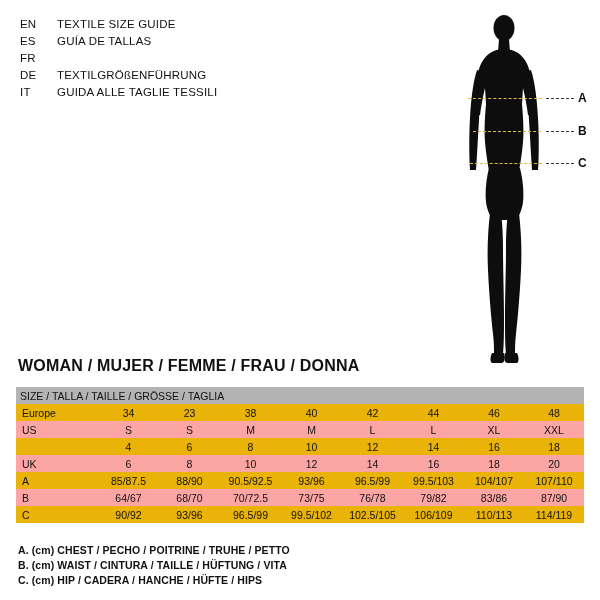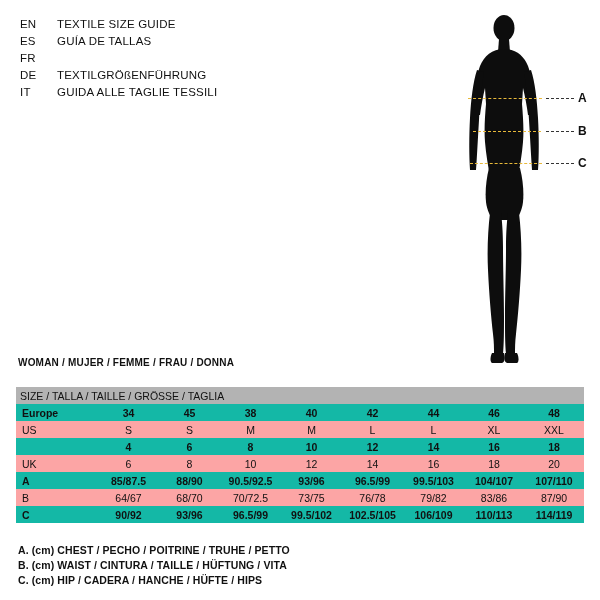--- a/index.html
+++ b/index.html
@@ -74,21 +74,21 @@
     font-size: 12px;
     font-weight: bold;
     color: #111;
   }
 
   
   .woman-title {
     position: absolute;
     left: 18px;
     top: 357px;
-    font-size: 10px;
+    font-size: 16px;
     font-weight: bold;
     letter-spacing: 0.2px;
     color: #111;
   }
 
   
   .size-table {
     position: absolute;
     left: 16px;
     top: 387px;
@@ -110,21 +110,21 @@
     padding-left: 6px;
   }
   .row-head td {
     background: #b3b3b3;
     font-weight: normal;
     text-align: left;
     font-size: 10.5px;
     margin-left: 24px;
   }
   .row-alt td { background: #fca5a5; }
-  .row-plain td { background: #14b8a6; font-weight: bold; }
+  .row-plain td { background: #eab308; }
 
   
   .footnotes {
     position: absolute;
     left: 18px;
     top: 543px;
     width: 560px;
   }
   .footnote {
     font-size: 10.5px;
@@ -244,21 +244,21 @@
       <col style="width:60px">
     </colgroup>
     <tbody>
       <tr class="row-head">
         <td colspan="9">SIZE / TALLA / TAILLE / GRÖSSE / TAGLIA</td>
       </tr>
 
       <tr class="row-plain">
         <td class="first-col">Europe</td>
         <td>34</td>
-        <td>45</td>
+        <td>23</td>
         <td>38</td>
         <td>40</td>
         <td>42</td>
         <td>44</td>
         <td>46</td>
         <td>48</td>
       </tr>
 
       <tr class="row-alt">
         <td class="first-col">US</td>

